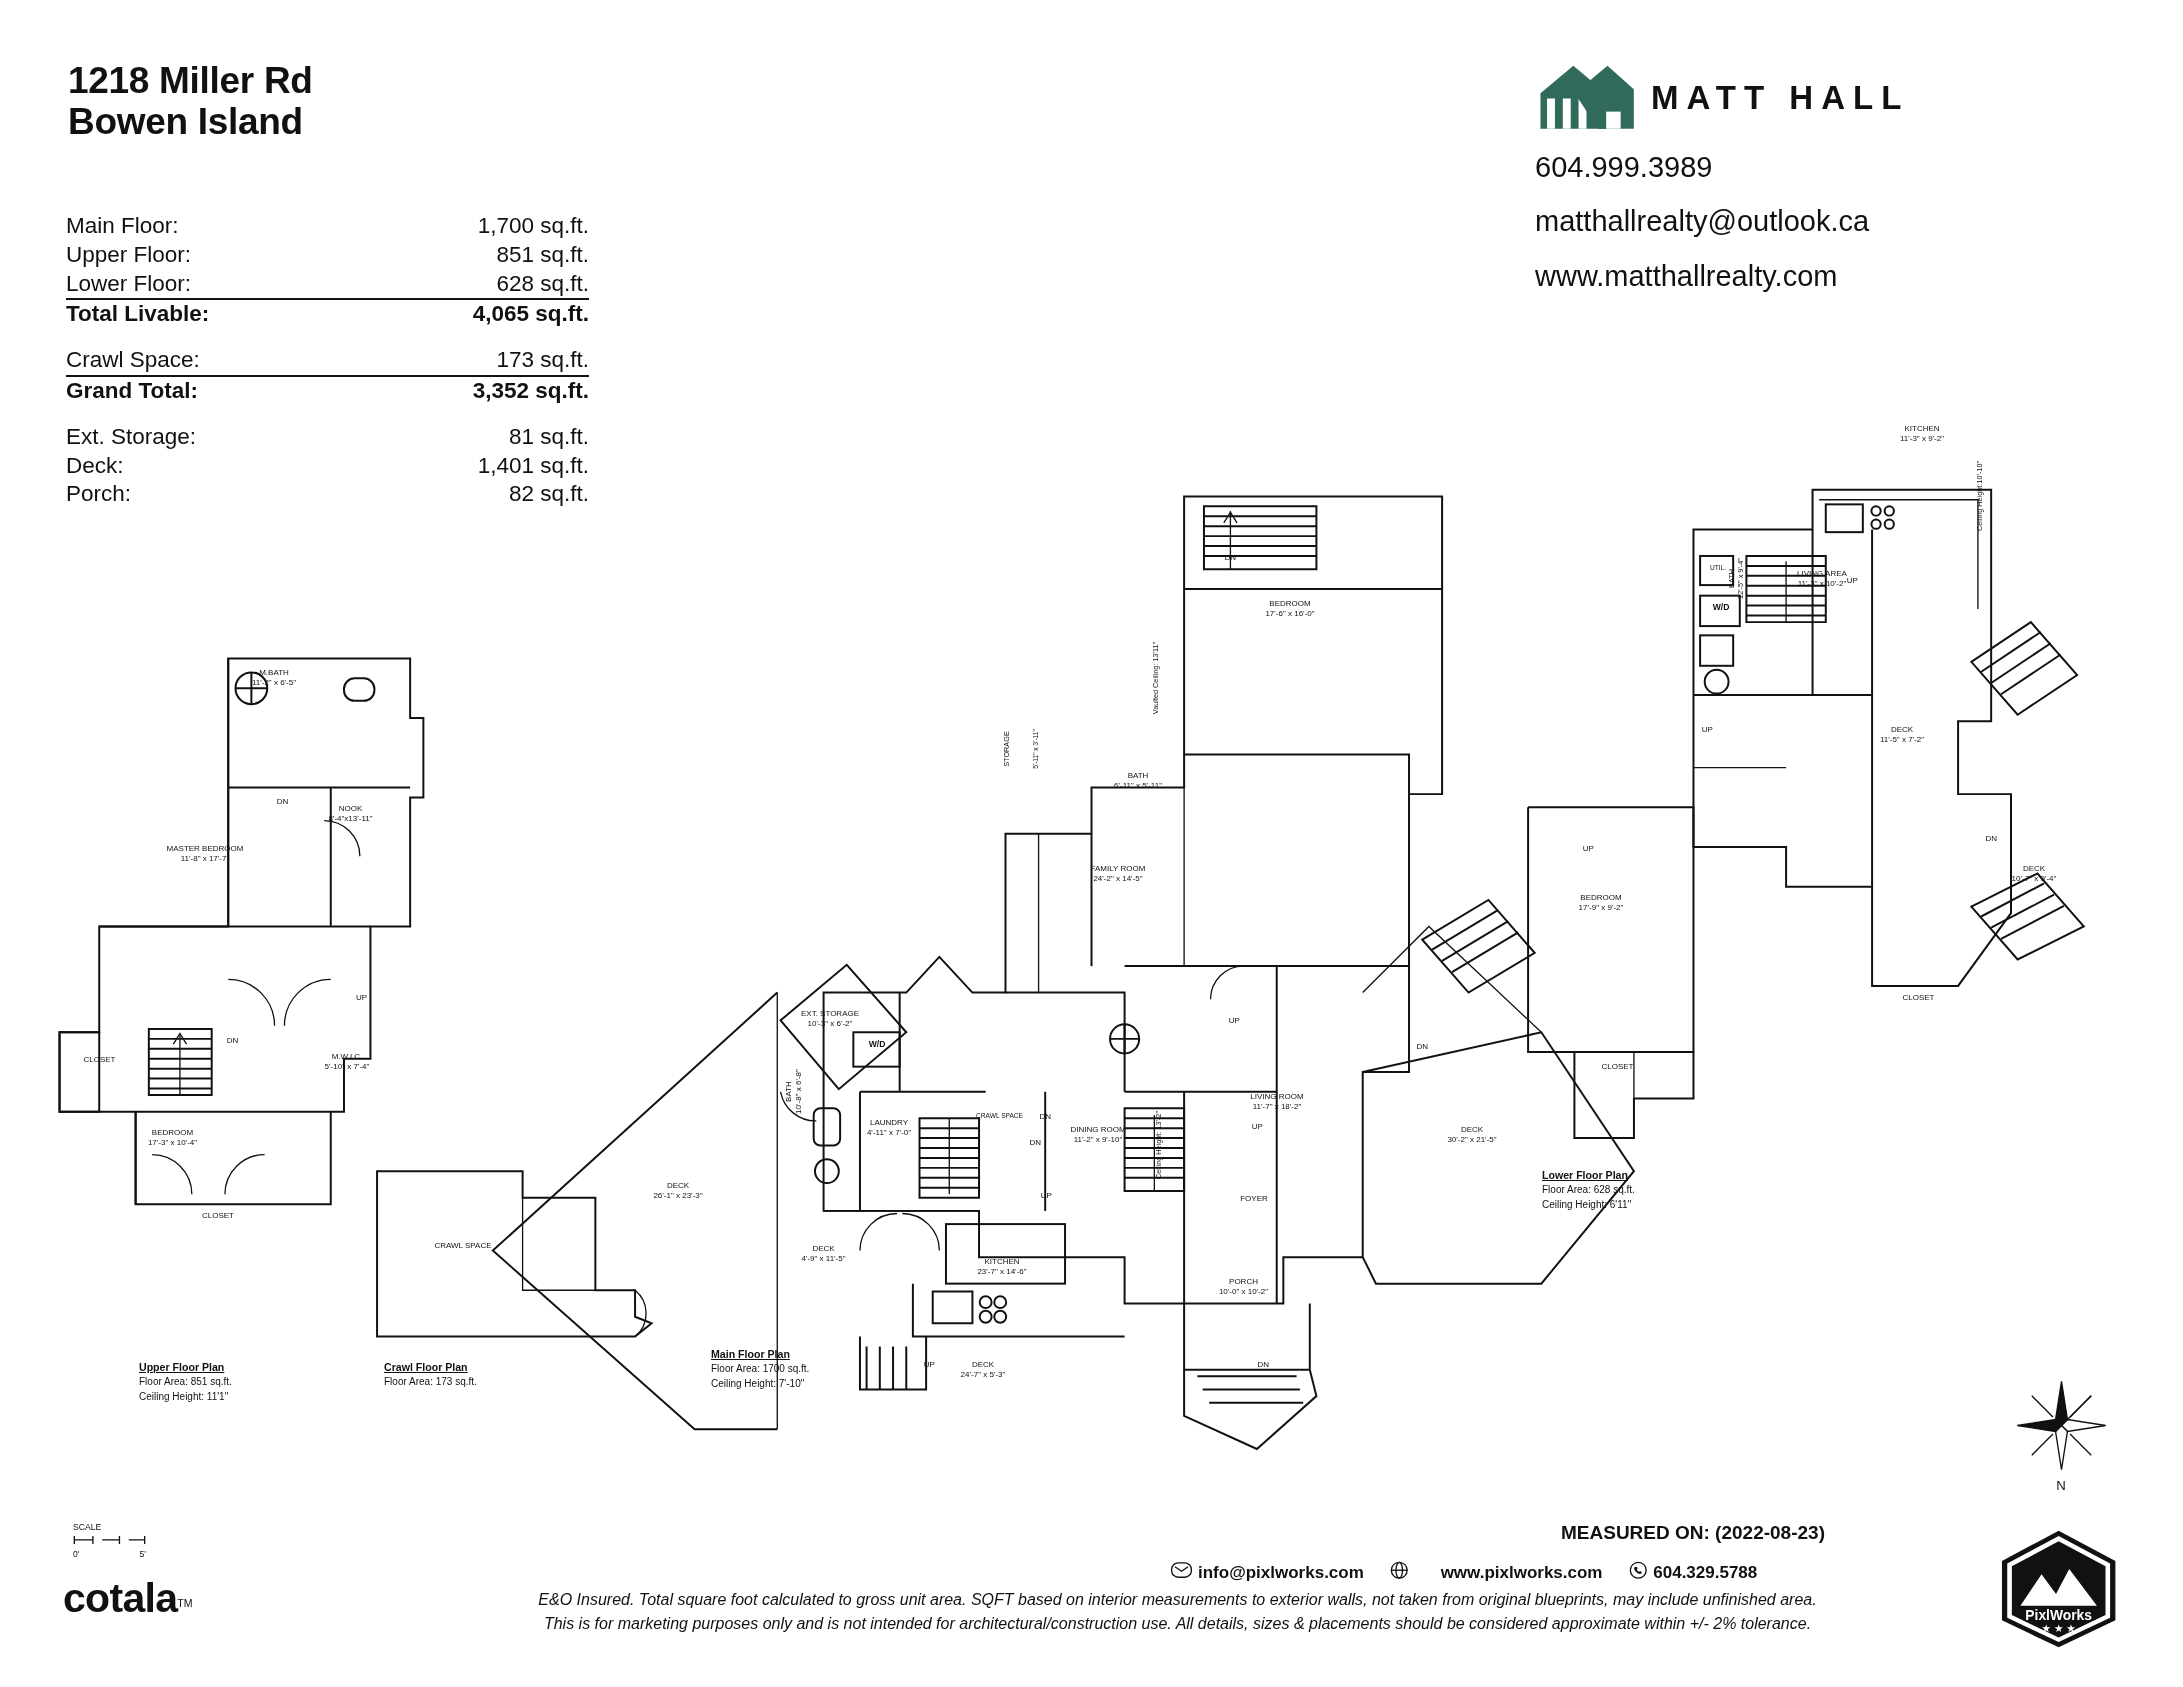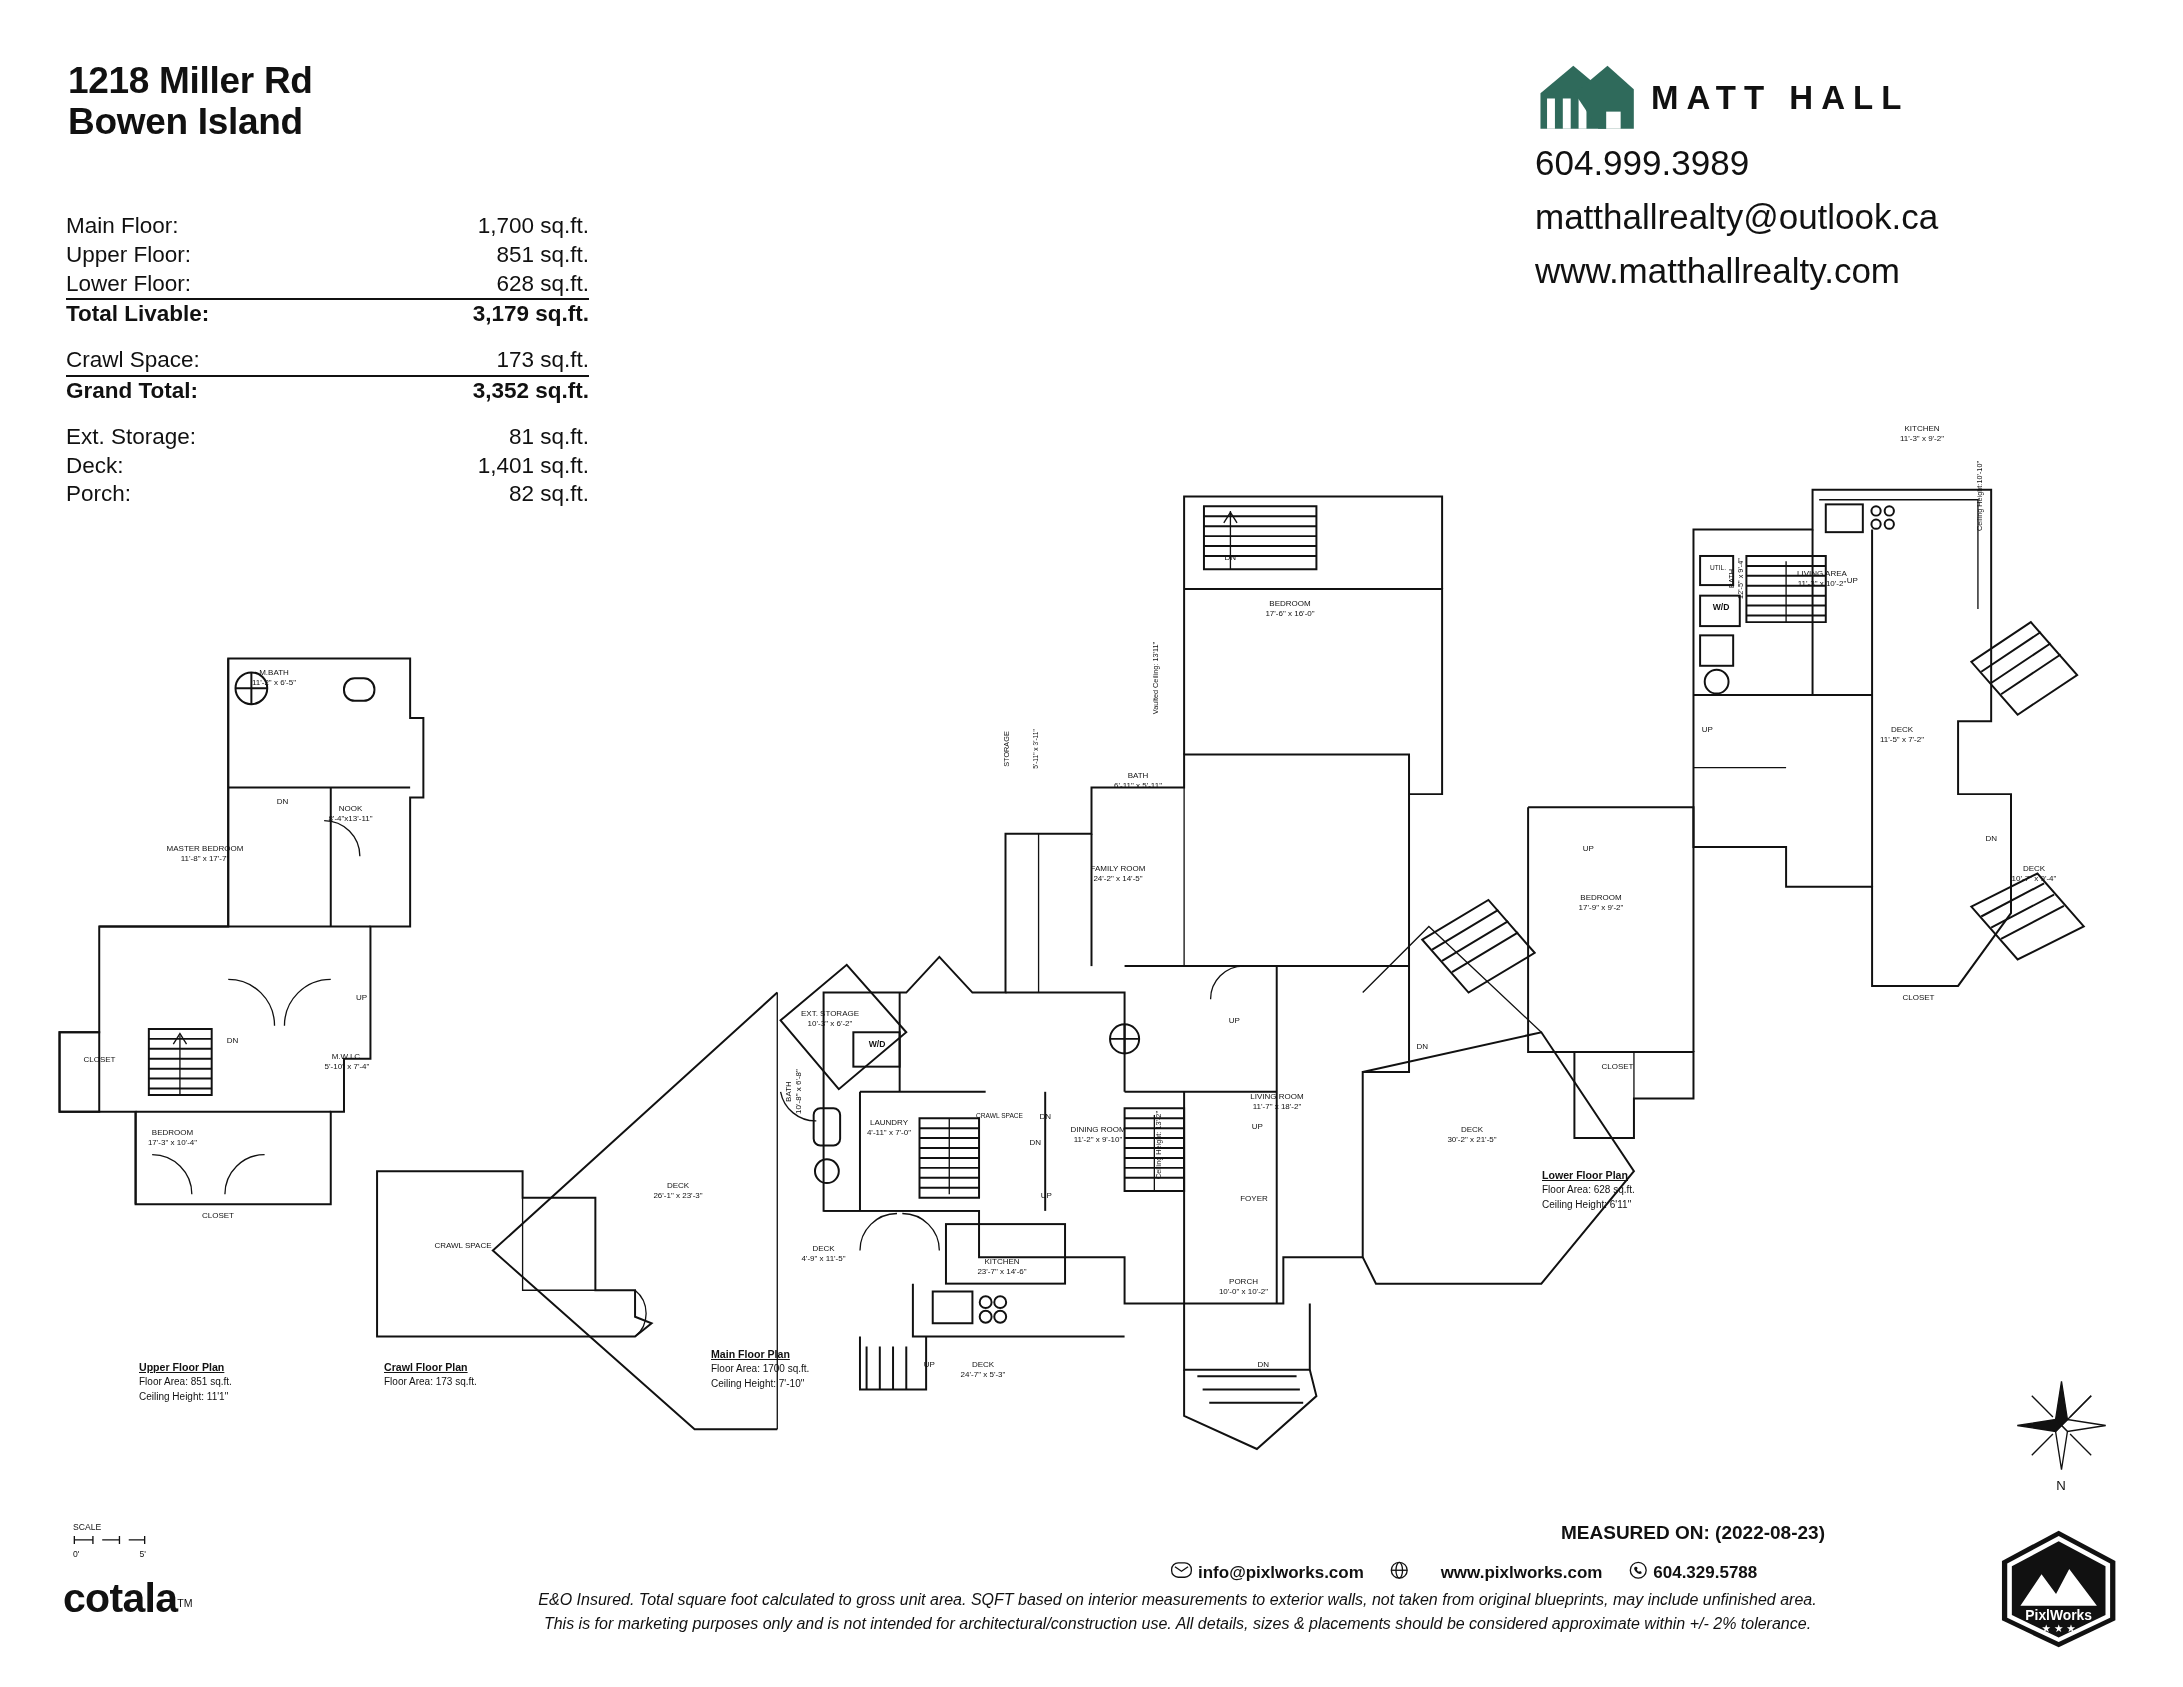--- a/index.html
+++ b/index.html
@@ -23,21 +23,21 @@
   #area-table .row .val{text-align:right;}
   #area-table .row.total{font-weight:bold;border-top:2px solid #111;}
   #area-table .grp{margin-bottom:17px;}
 
   
   #brand{left:1535px;top:63px;width:595px;}
   #brand .brandrow{display:flex;align-items:center;gap:17px;}
   #brand .brandname{
     font-size:33px;font-weight:bold;letter-spacing:8px;
   }
-  #brand .contact{font-size:35px;line-height:1.32;margin-top:8px;}
+  #brand .contact{font-size:29px;line-height:1.32;margin-top:16px;}
   .logo-svg{display:block;}
 
   
   #plan-canvas{left:0;top:331px;width:2183px;height:1085px;}
   .plan-label{position:absolute;font-size:8px;text-align:center;line-height:1.25;}
   .plan-label .rn{font-weight:normal;}
   .plan-caption{position:absolute;font-size:10px;line-height:1.45;}
   .plan-caption .cap-title{font-weight:bold;text-decoration:underline;font-size:10.6px;}
   #cotala{left:63px;top:1575px;}
   #cotala .word{font-size:41px;font-weight:bold;letter-spacing:-0.7px;}
@@ -70,21 +70,21 @@
     <div class="row">
       <span class="lbl">Upper Floor:</span>
       <span class="val">851 sq.ft.</span>
     </div>
     <div class="row">
       <span class="lbl">Lower Floor:</span>
       <span class="val">628 sq.ft.</span>
     </div>
     <div class="row total">
       <span class="lbl">Total Livable:</span>
-      <span class="val">3,179 sq.ft.</span>
+      <span class="val">4,065 sq.ft.</span>
     </div>
   </div>
   <div class="grp">
     <div class="row">
       <span class="lbl">Crawl Space:</span>
       <span class="val">173 sq.ft.</span>
     </div>
     <div class="row total">
       <span class="lbl">Grand Total:</span>
       <span class="val">3,352 sq.ft.</span>

